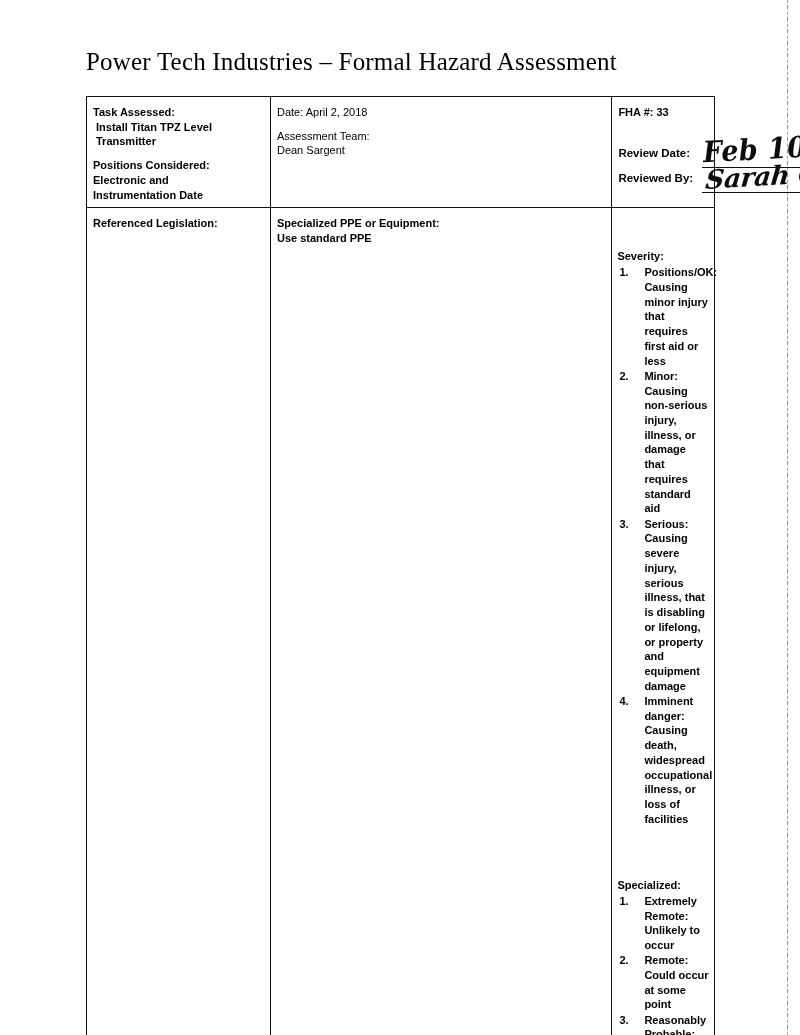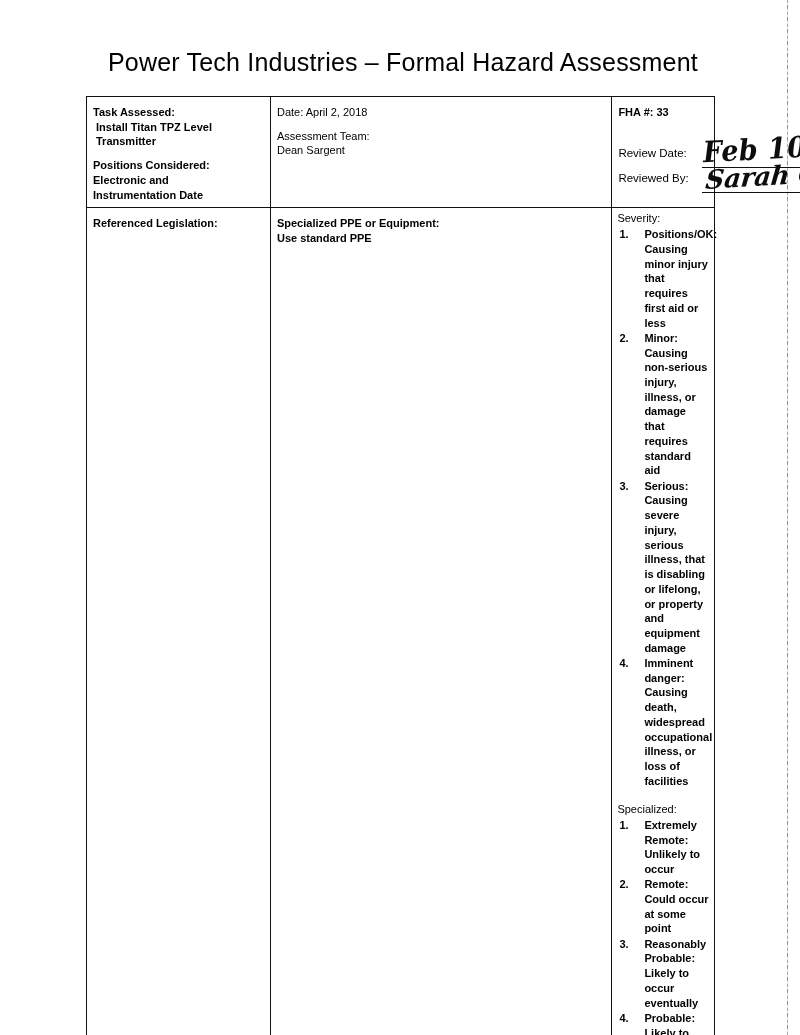--- a/index.html
+++ b/index.html
@@ -28,23 +28,23 @@
       #9a9a9a 0px, #9a9a9a 3px,
       #e8e8e8 3px, #e8e8e8 5px,
       #7d7d7d 5px, #7d7d7d 9px,
       #dcdcdc 9px, #dcdcdc 12px
     );
     opacity: .85;
   }
 
   .doc-title {
     position: absolute;
-    left: 108px;
+    left: 86px;
     top: 48px;
-    font-family: Liberation Sans, sans-serif;
+    font-family: Liberation Serif, serif;
     font-size: 25px;
     font-weight: 400;
     letter-spacing: .2px;
     white-space: nowrap;
   }
 
   
   .sheet {
     position: absolute;
     left: 86px;
@@ -76,21 +76,21 @@
     position: relative;
     font-weight: bold;
     font-size: 11.5px;
     overflow: visible;
   }
   .fha-line { margin-bottom: 26px; }
   .rev-row {
     position: relative;
     height: 25px;
   }
-  .rev-label { font-weight: normal; font-size: 11.5px; text-align: right; }
+  .rev-label { font-weight: bold; font-size: 11.5px; text-align: right; }
   .rule {
     position: absolute;
     left: 84px;
     bottom: 3px;
     width: 130px;
     border-bottom: 1.2px solid #111;
   }
   .hand {
     position: absolute;
     font-family: "DejaVu Serif", serif;
@@ -119,21 +119,21 @@
 
   .cell-leg { font-weight: bold; font-size: 11.5px; }
   .cell-ppe { font-weight: bold; font-size: 11.5px; }
 
   
   .legend {
     font-size: 9px;
     line-height: 1.27;
     padding: 3px 5px 4px 5px !important;
   }
-  .legend .lg-head { font-weight: normal; margin-bottom: 1px; }
+  .legend .lg-head { font-weight: bold; margin-bottom: 1px; margin-top: 38px; }
   .legend ol {
     margin: 0 0 0 0;
     padding: 0;
     list-style: none;
   }
   .legend ol li {
     position: relative;
     padding-left: 27px;
     margin-bottom: .5px;
     font-weight: bold;

